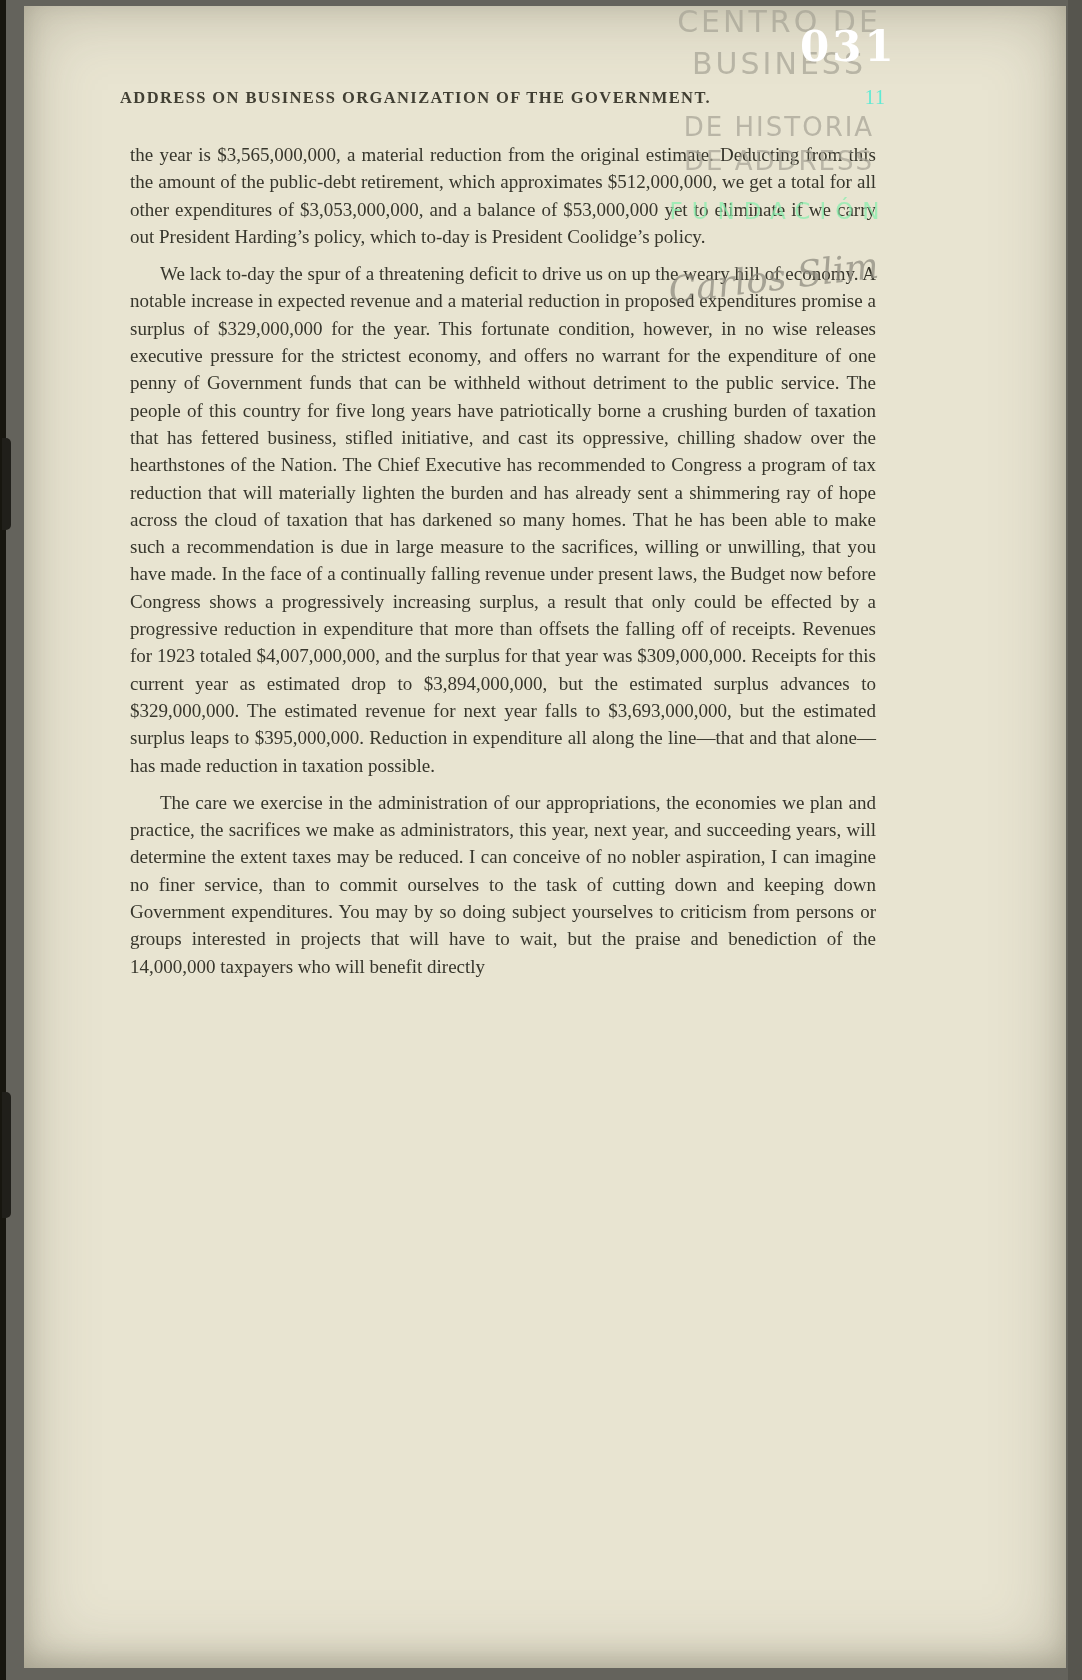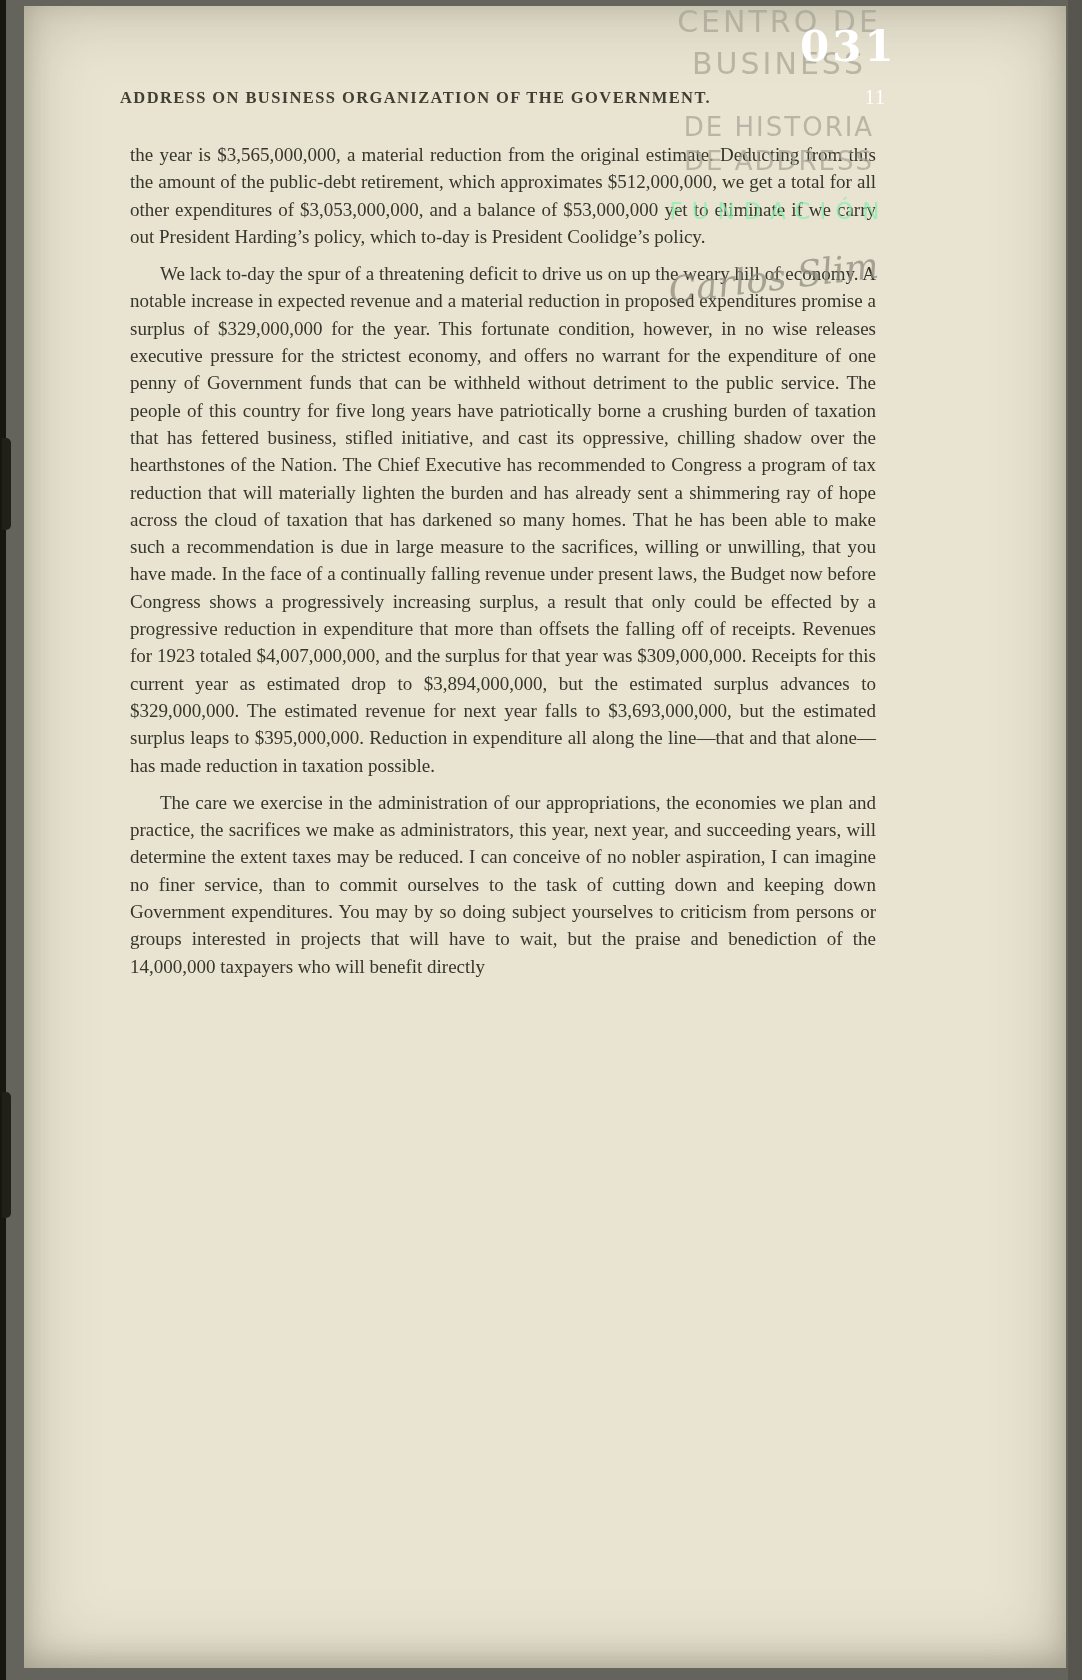--- a/index.html
+++ b/index.html
@@ -46,21 +46,21 @@
   .page-header {
     position:absolute; left:120px; top:88px; width:766px;
     z-index:4;
   }
   .page-header .title {
     font-size:16.5px; font-weight:bold; letter-spacing:1.4px;
     color:#413f33;
   }
   .page-header .pagenum {
     position:absolute; right:0; top:-2px;
-    font-size:20px; color:#ffffff; letter-spacing:1px;
+    font-size:20px; color:#5eead4; letter-spacing:1px;
   }
 
   .body-text {
     position:absolute; left:120px; top:131px; width:766px;
     color:#37362c;
     font-size:19px; line-height:27.3px;
     text-align:justify;
     z-index:3;
   }
   .body-text p { margin:10px; text-indent:30px; }

